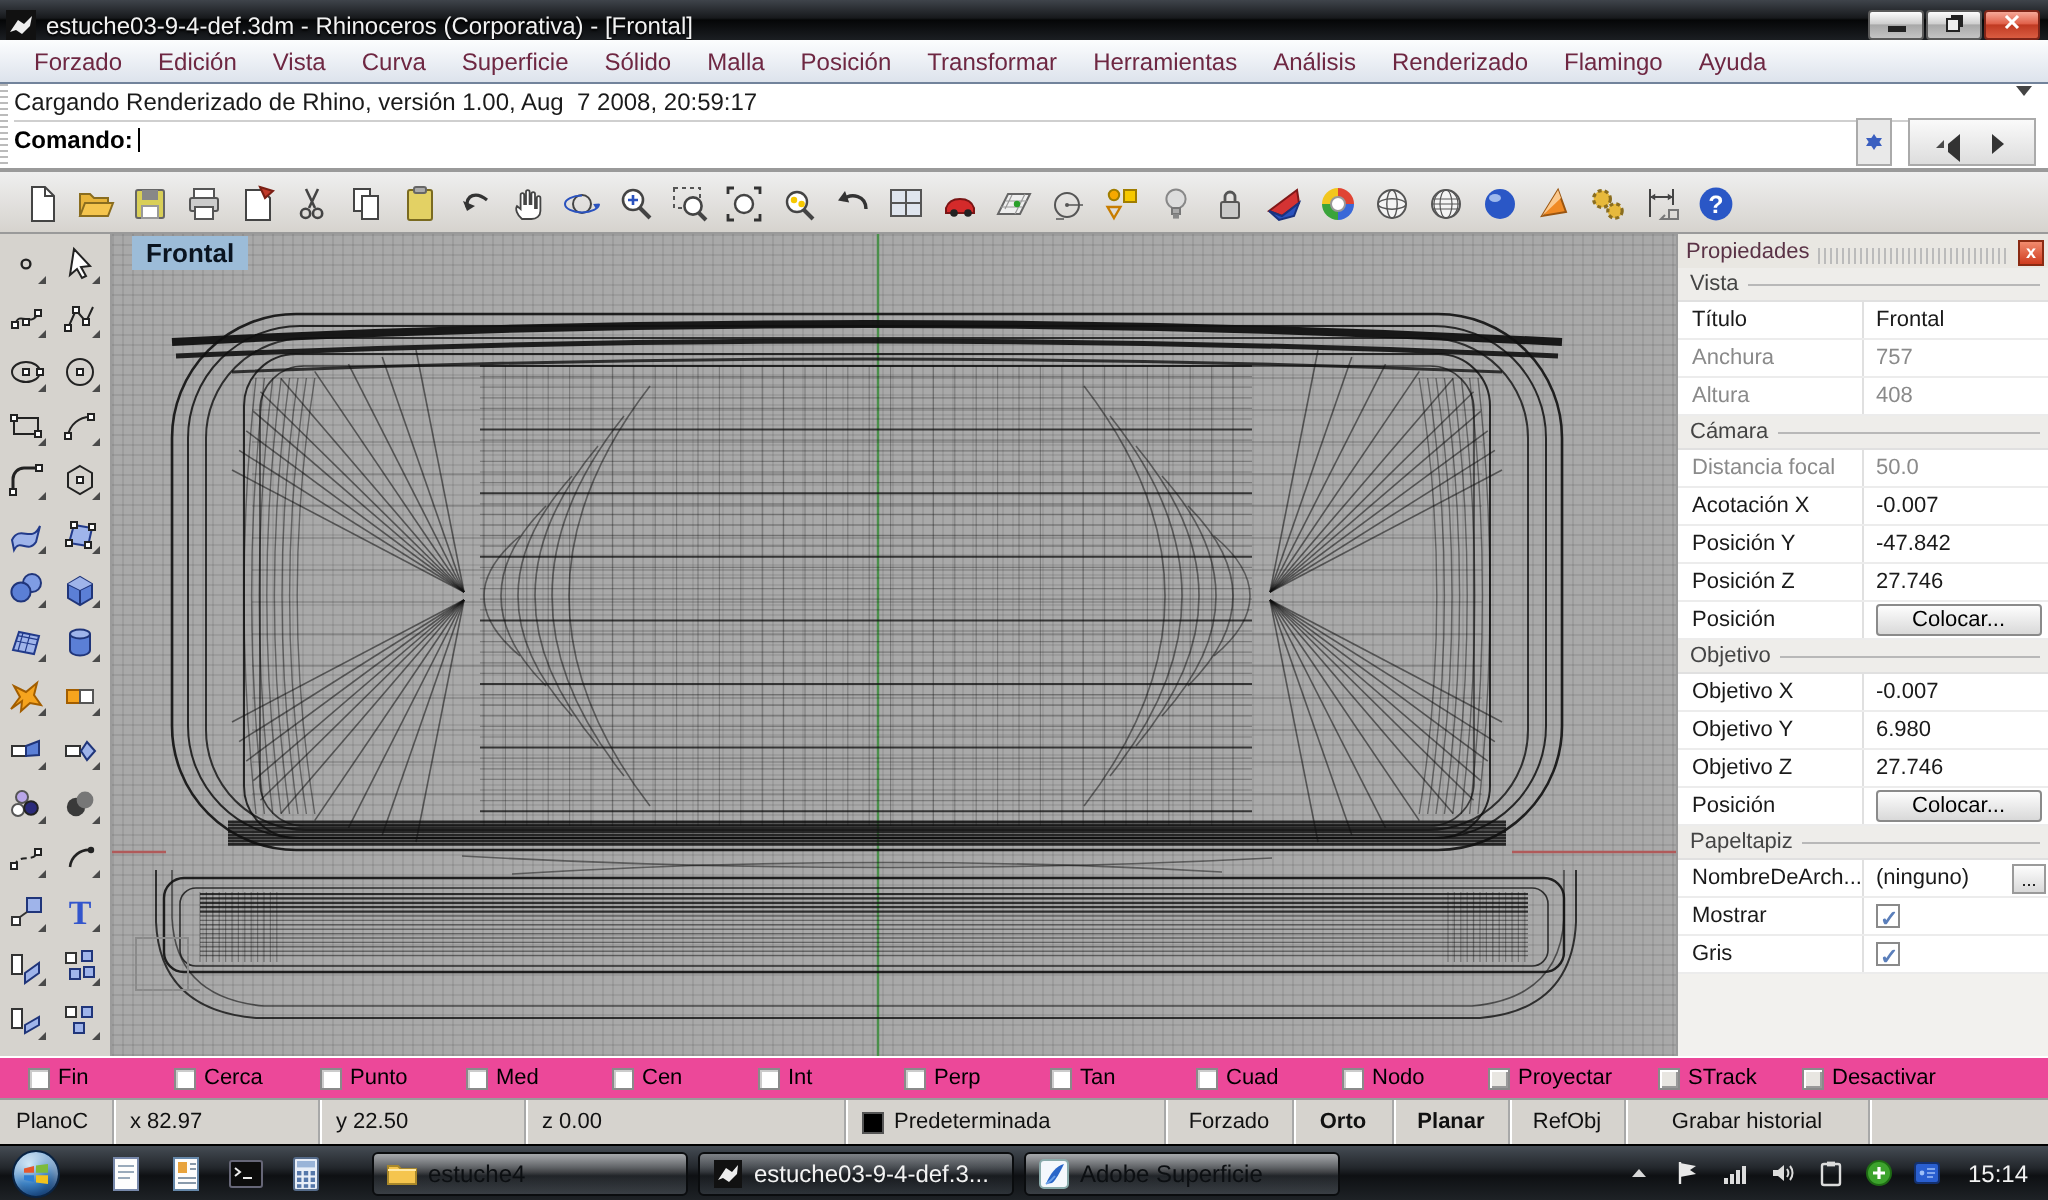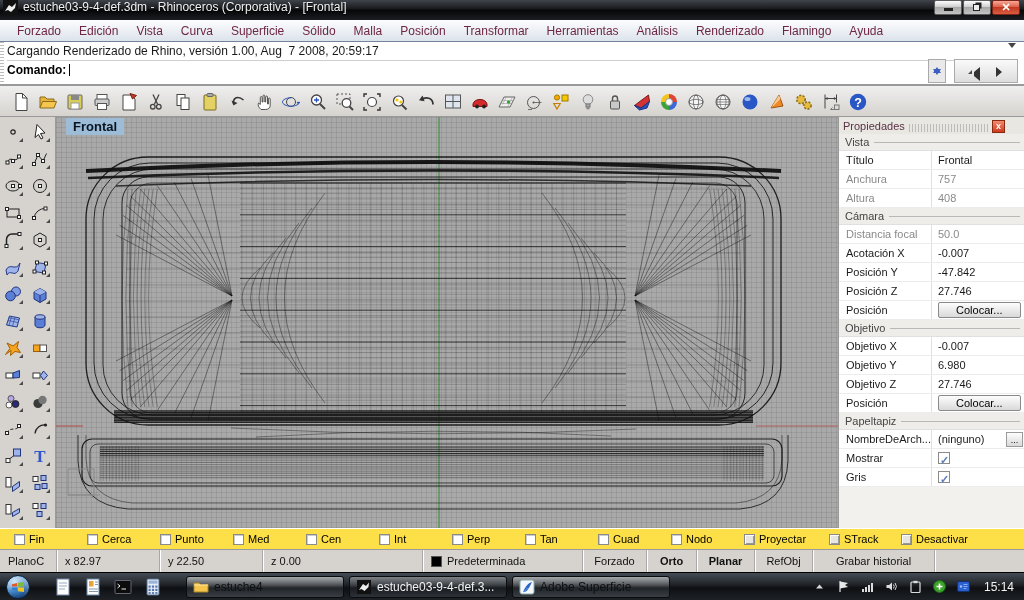--- a/index.html
+++ b/index.html
@@ -3,21 +3,21 @@
 <meta charset="utf-8">
 <style>
   * { margin:0; padding:0; box-sizing:border-box; }
   html,body { width:1024px; height:600px; overflow:hidden; }
   body { font-family:"Liberation Sans", sans-serif; font-size:12px; background:#d6d3ce; position:relative; }
   #app { position:absolute; inset:0; width:1024px; height:600px; }
 
   
   .titlebar { position:absolute; left:0; top:0; width:1024px; height:20px;
     background:linear-gradient(#3f444b,#17191c 45%,#050607 50%,#1b1e22);
-    display:flex; align-items:flex-start; color:#fff; }
+    display:flex; align-items:flex-end; color:#fff; }
   .app-icon { width:15px; height:15px; margin:0 5px 0 3px; display:inline-block; }
   .title-text { font-size:12px; color:#f2f2f2; text-shadow:0 1px 1px #000; white-space:nowrap; }
   .winbtns { margin-left:auto; display:flex; gap:1px; padding-right:4px; padding-top:0px; }
   .wbtn { width:28px; height:15px; border:1px solid #5a5a5a; border-radius:2px;
     background:linear-gradient(#fdfdfd,#cfcfcf 45%,#a8a8a8 50%,#c4c4c4); position:relative; cursor:default; }
   .wbtn.close { background:linear-gradient(#f6a898,#e0614a 45%,#c03a22 50%,#d95c41); border-color:#7e2518; }
   .wbtn .glyph-min { position:absolute; left:9px; bottom:3px; width:9px; height:3px; background:#222; }
   .wbtn .glyph-res { position:absolute; left:9px; top:3px; width:7px; height:7px; border:1.5px solid #222; background:#eee; box-shadow:2px -2px 0 -0.5px #222; }
   .wbtn .glyph-x { position:absolute; left:0; top:0; right:0; bottom:0; color:#fff; font-weight:bold; font-size:11px; text-align:center; line-height:13px; }
 
@@ -67,21 +67,21 @@
     background-image:linear-gradient(rgba(0,0,0,.08) 1px, transparent 1px),
                      linear-gradient(90deg, rgba(0,0,0,.08) 1px, transparent 1px);
     background-size:5px 5px; overflow:hidden; }
   .vplabel { position:absolute; left:10px; top:1px; background:#9cbcd8; color:#0a1420;
     font-weight:bold; font-size:13px; padding:1px 7px; cursor:default; }
   #wf { position:absolute; left:0; top:0; width:782px; height:411px; }
 
   
   .props { position:absolute; left:838px; top:117px; width:186px; height:411px;
     background:#f2f1ee; border-left:1px solid #9a9a9a; overflow:hidden; font-size:11px; }
-  .props-header { height:17px; display:flex; align-items:center; padding:1px 19px 0 4px;
+  .props-header { height:17px; display:flex; align-items:center; padding:1px 2px 0 4px;
     background:#e9e7e2; }
   .props-title { color:#5a3246; white-space:nowrap; }
   .props-grip { flex:1; height:8px; margin:3px 4px 0 4px;
     background:repeating-linear-gradient(90deg,#bbb 0 1px, transparent 1px 3px); }
   .props-close { width:13px; height:13px; background:linear-gradient(#f28b6e,#cf3b1e); border:1px solid #8a2a12;
     color:#fff; font-size:9px; font-weight:bold; line-height:11px; text-align:center; cursor:default; }
   .psec-title { height:16px; line-height:16px; color:#444; padding-left:6px; background:#eeedea;
     display:flex; align-items:center; gap:5px; white-space:nowrap; }
   .psec-title::after { content:""; flex:1; height:1px; background:#b8b8b8; margin-right:4px; }
   .prows { background:#fff; border-top:1px solid #e0e0e0; }
@@ -94,21 +94,21 @@
     background:linear-gradient(#fdfdfd,#d8d8d8); border:1px solid #9a9a9a; cursor:default; }
   .ddbtn::after { content:""; position:absolute; left:4px; top:6px; border:3.5px solid transparent; border-top:5px solid #333; }
   .pbtn { width:96%; height:16px; margin-top:1px; background:linear-gradient(#fdfdfd,#d9d9d9);
     border:1px solid #8a8a8a; border-radius:2px; font-size:11px; font-family:inherit; cursor:default; }
   .dotsbtn { position:absolute; right:1px; top:2px; width:17px; height:15px;
     background:linear-gradient(#fdfdfd,#d9d9d9); border:1px solid #9a9a9a; font-size:9px; line-height:12px; cursor:default; }
   .cb { display:inline-block; width:12px; height:12px; background:#fff; border:1px solid #8a8a8a; margin-top:3px; position:relative; cursor:default; }
   .cb.checked::after { content:"✓"; position:absolute; left:1px; top:-2px; color:#5b7fbb; font-size:11px; font-weight:bold; }
 
   
-  .osnap { position:absolute; left:0; top:528px; width:1024px; height:22px; background:#fde047;
+  .osnap { position:absolute; left:0; top:528px; width:1024px; height:22px; background:#ec4899;
     border-top:1px solid #fff; border-bottom:1px solid #9a9a9a; display:flex; align-items:center; padding-left:14px; font-size:11px; }
   .os-item { display:flex; align-items:center; gap:4px; width:73px; cursor:default; }
   .os-box { width:11px; height:11px; background:#fff; border:1px solid #8a8a8a; box-shadow:inset 1px 1px 0 #ccc; }
   .os-item.raised .os-box { background:#e8e6e1; box-shadow:1px 1px 0 #fff inset, -1px -1px 0 #999 inset; }
 
   
   .statusbar { position:absolute; left:0; top:550px; width:1024px; height:22px; background:#d6d3ce;
     display:flex; align-items:stretch; font-size:11px; }
   .sb-cell { border-right:1px solid #a8a8a8; box-shadow:1px 0 0 #fff; display:flex; align-items:center;
     padding:0 8px; white-space:nowrap; color:#111; cursor:default; }

